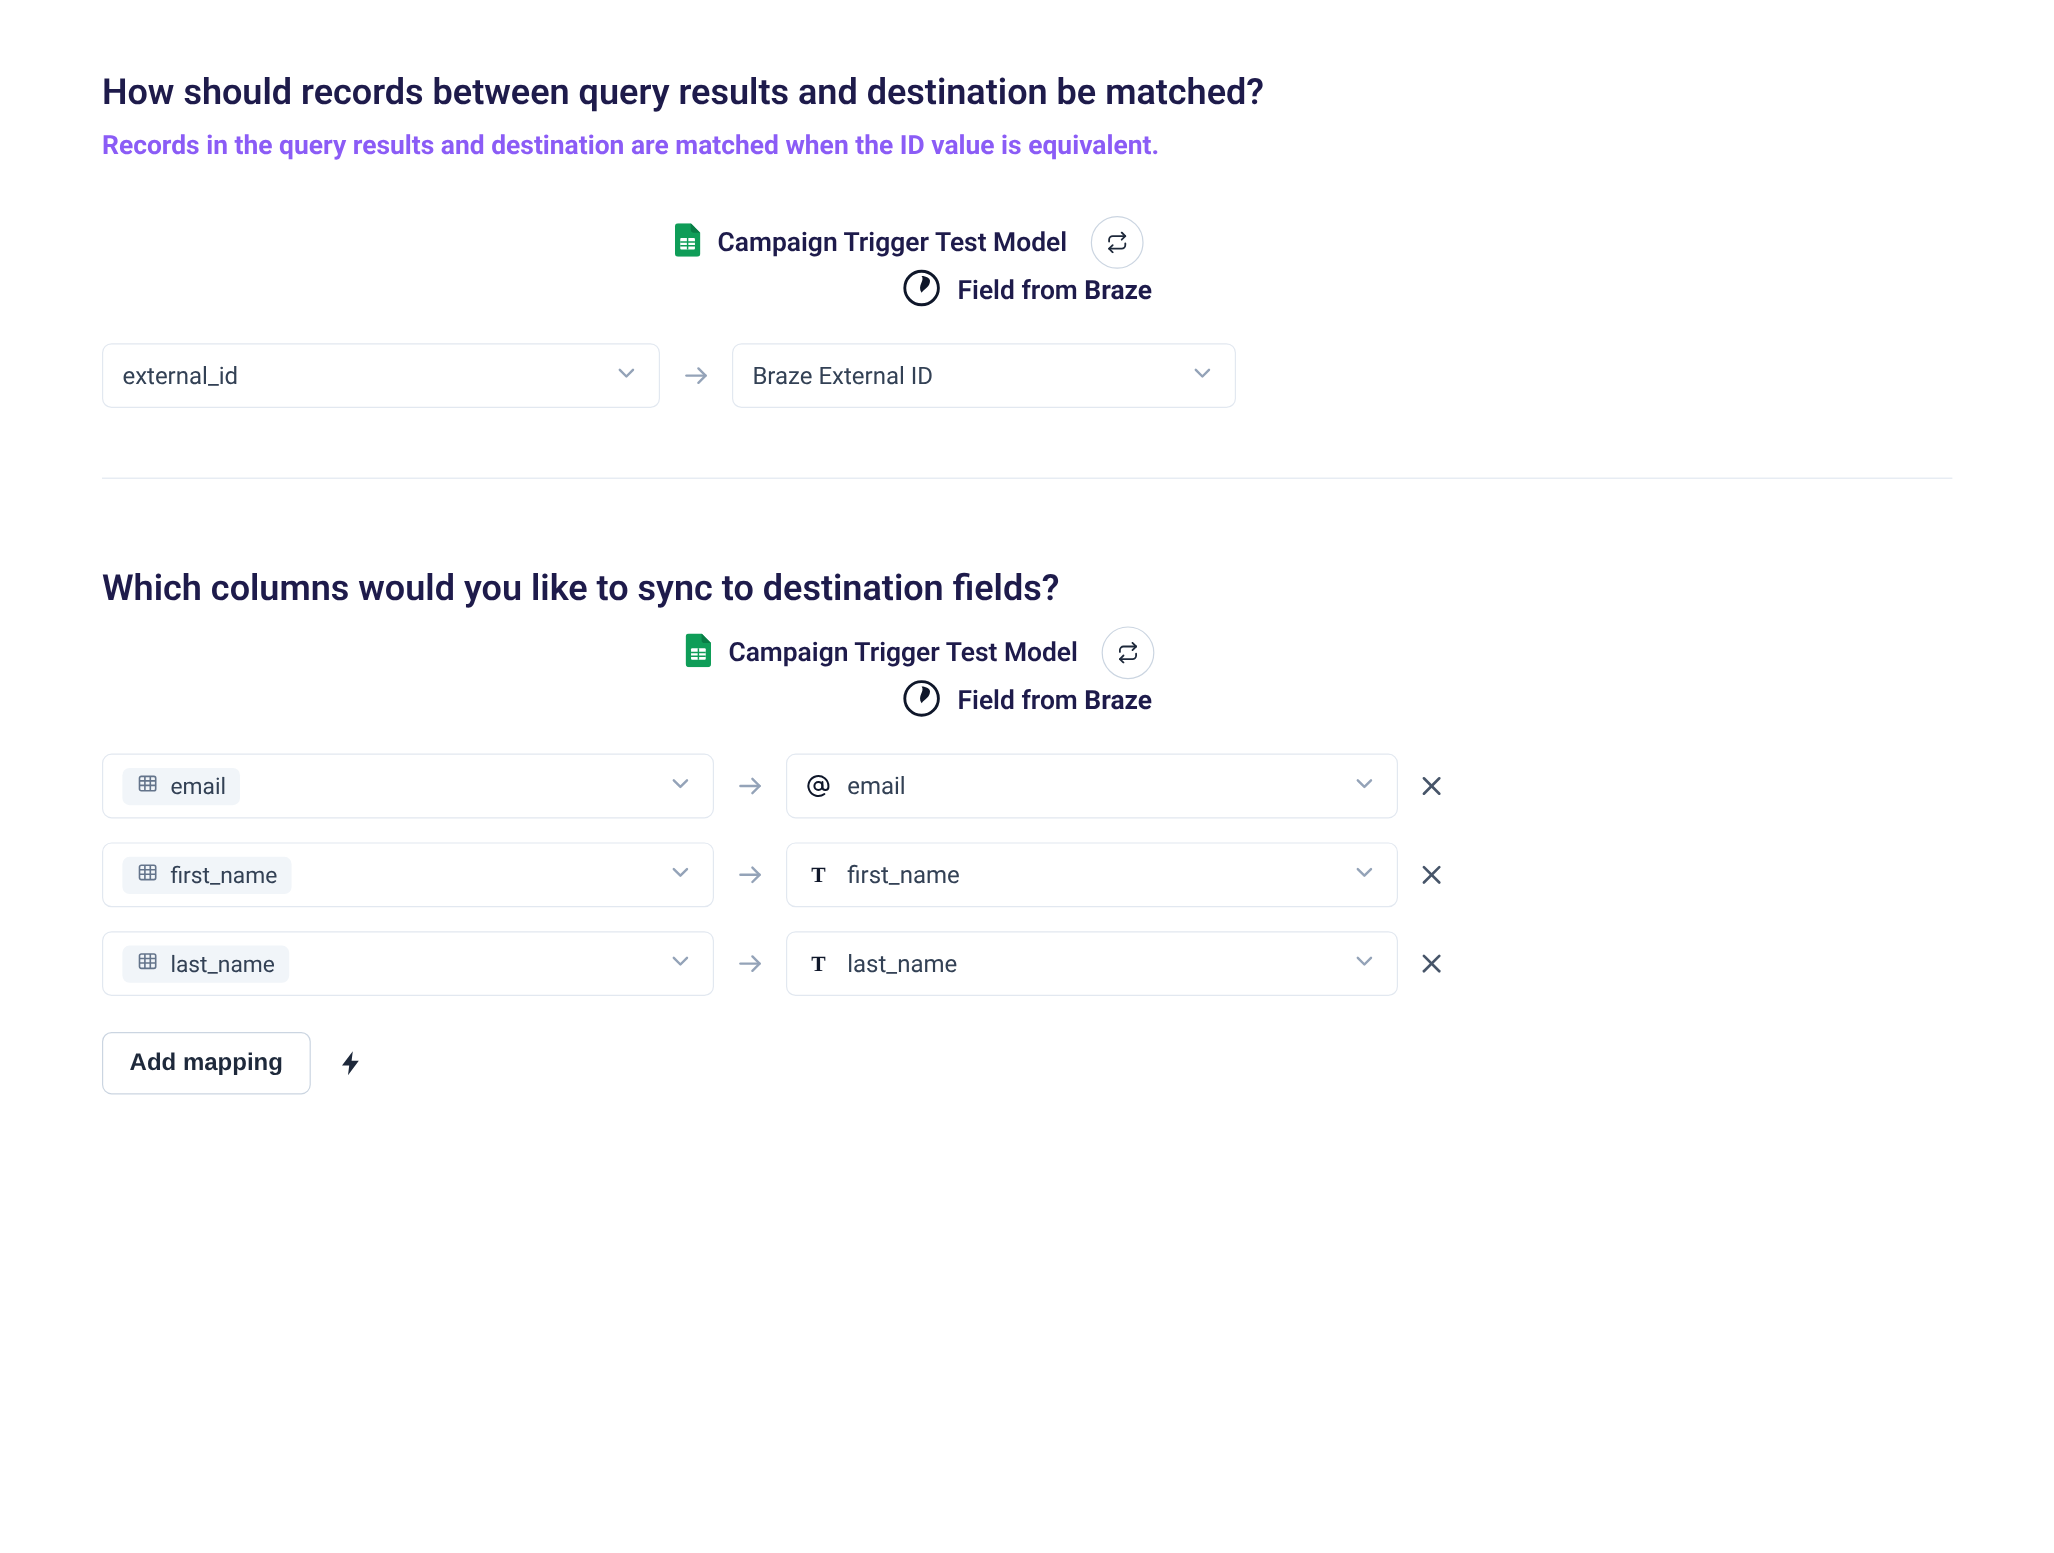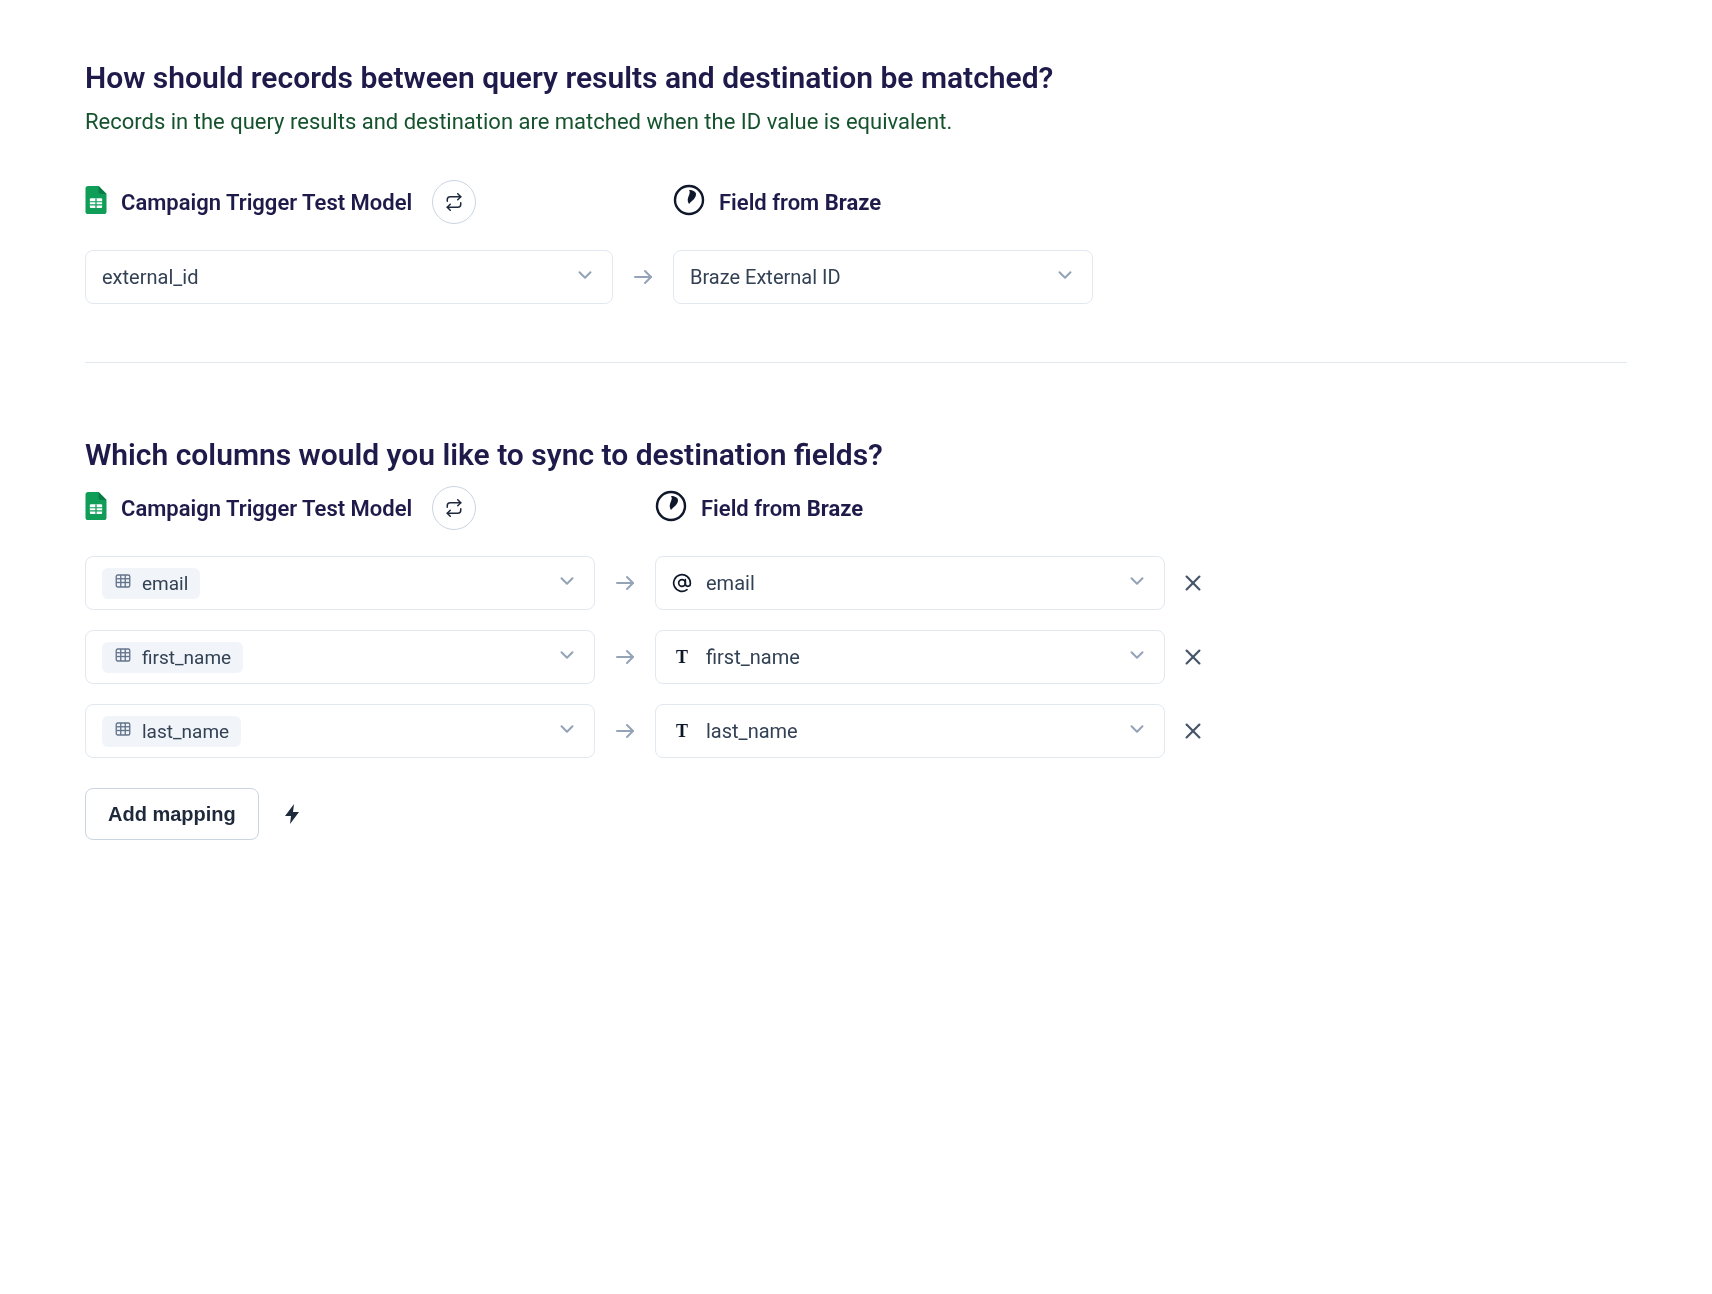--- a/index.html
+++ b/index.html
@@ -11,28 +11,29 @@
     width: 1712px;
   }
   h2.section-title {
     font-size: 30px;
     font-weight: 600;
     color: #1e1b4b;
     margin-bottom: 14px;
   }
   p.section-desc {
     font-size: 22px;
-    color: #14532d;
+    color: #8b5cf6;
     margin-bottom: 46px;
-    font-weight: 400;
+    font-weight: 700;
   }
   .header-row {
     display: flex;
     align-items: center;
     margin-bottom: 26px;
+    flex-direction: column;
   }
   .header-left, .header-right {
     display: flex;
     align-items: center;
     gap: 14px;
   }
   .header-left { width: 590px; }
   .header-label {
     font-size: 22px;
     font-weight: 600;
@@ -77,21 +78,21 @@
     align-items: center;
     padding: 0 16px;
     cursor: pointer;
     flex-shrink: 0;
   }
   .select-box.left { width: 510px; }
   .select-box.right { width: 510px; }
   .match-row .select-box.left { width: 510px; }
   .match-row .select-box.right { width: 510px; }
   
-  .section-match .select-box.left { width: 528px; }
+  .section-match .select-box.left { width: 465px; }
   .section-match .select-box.right { width: 420px; }
   .select-text {
     font-size: 20px;
     color: #334155;
     flex: 1;
   }
   .select-text.pill-wrap {
     display: flex;
   }
   .field-pill {

